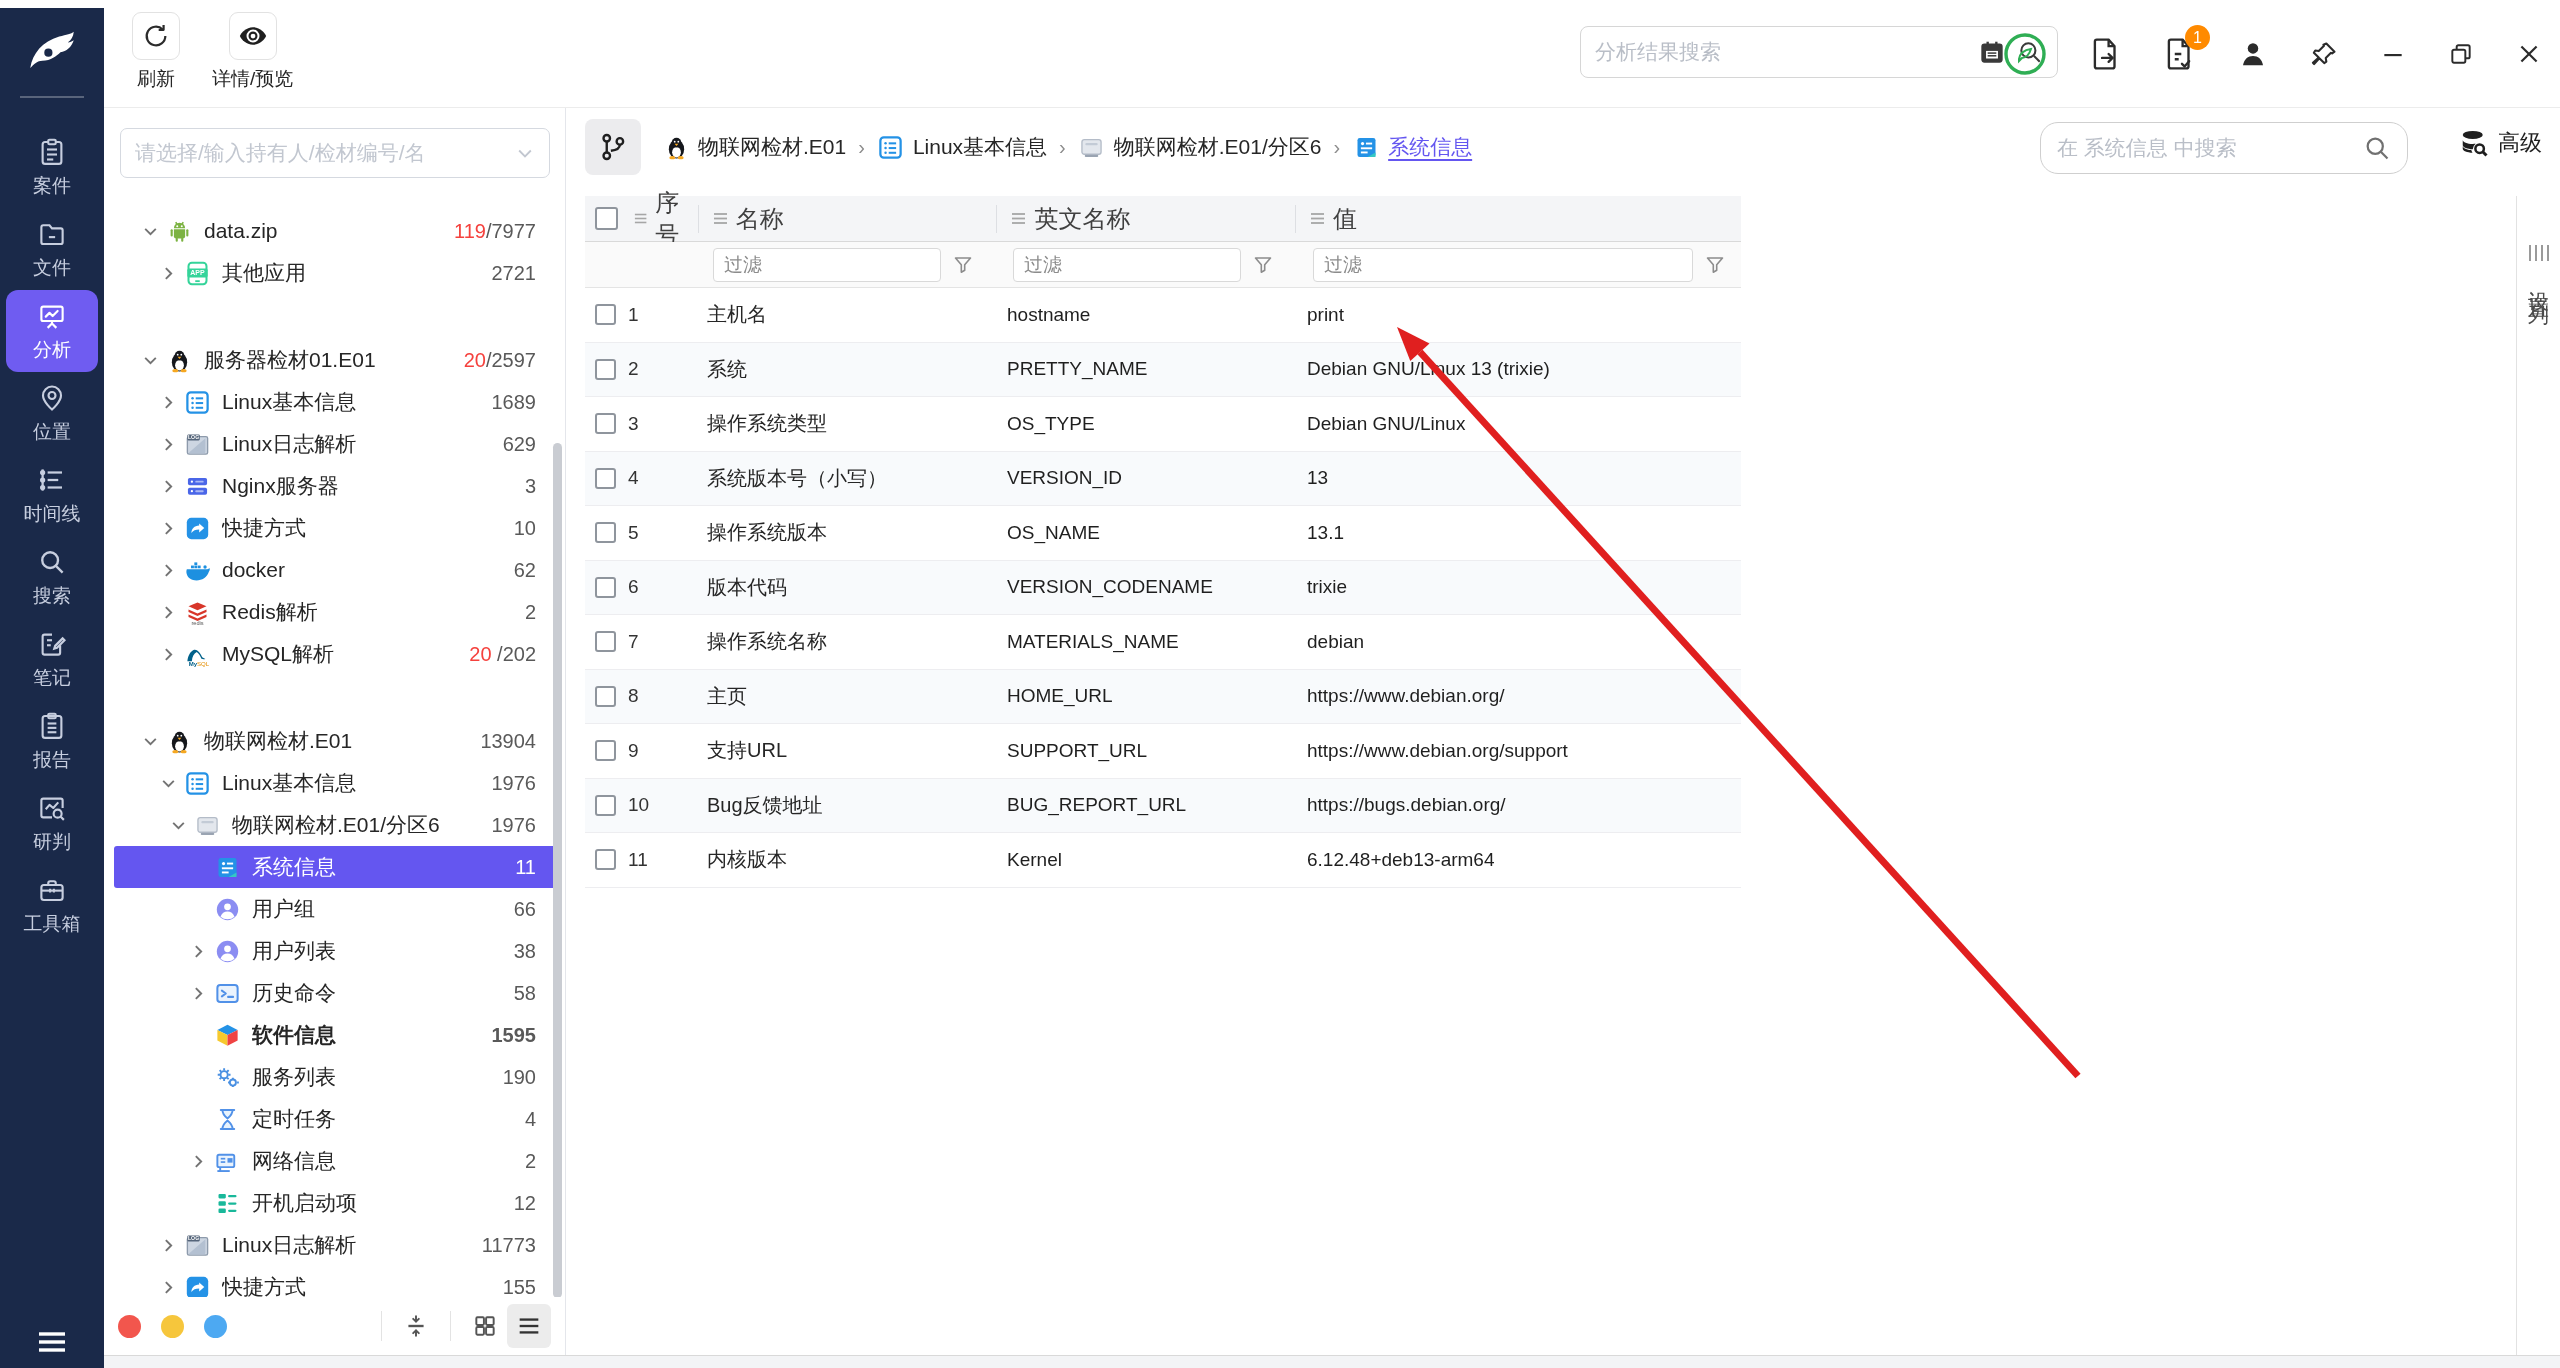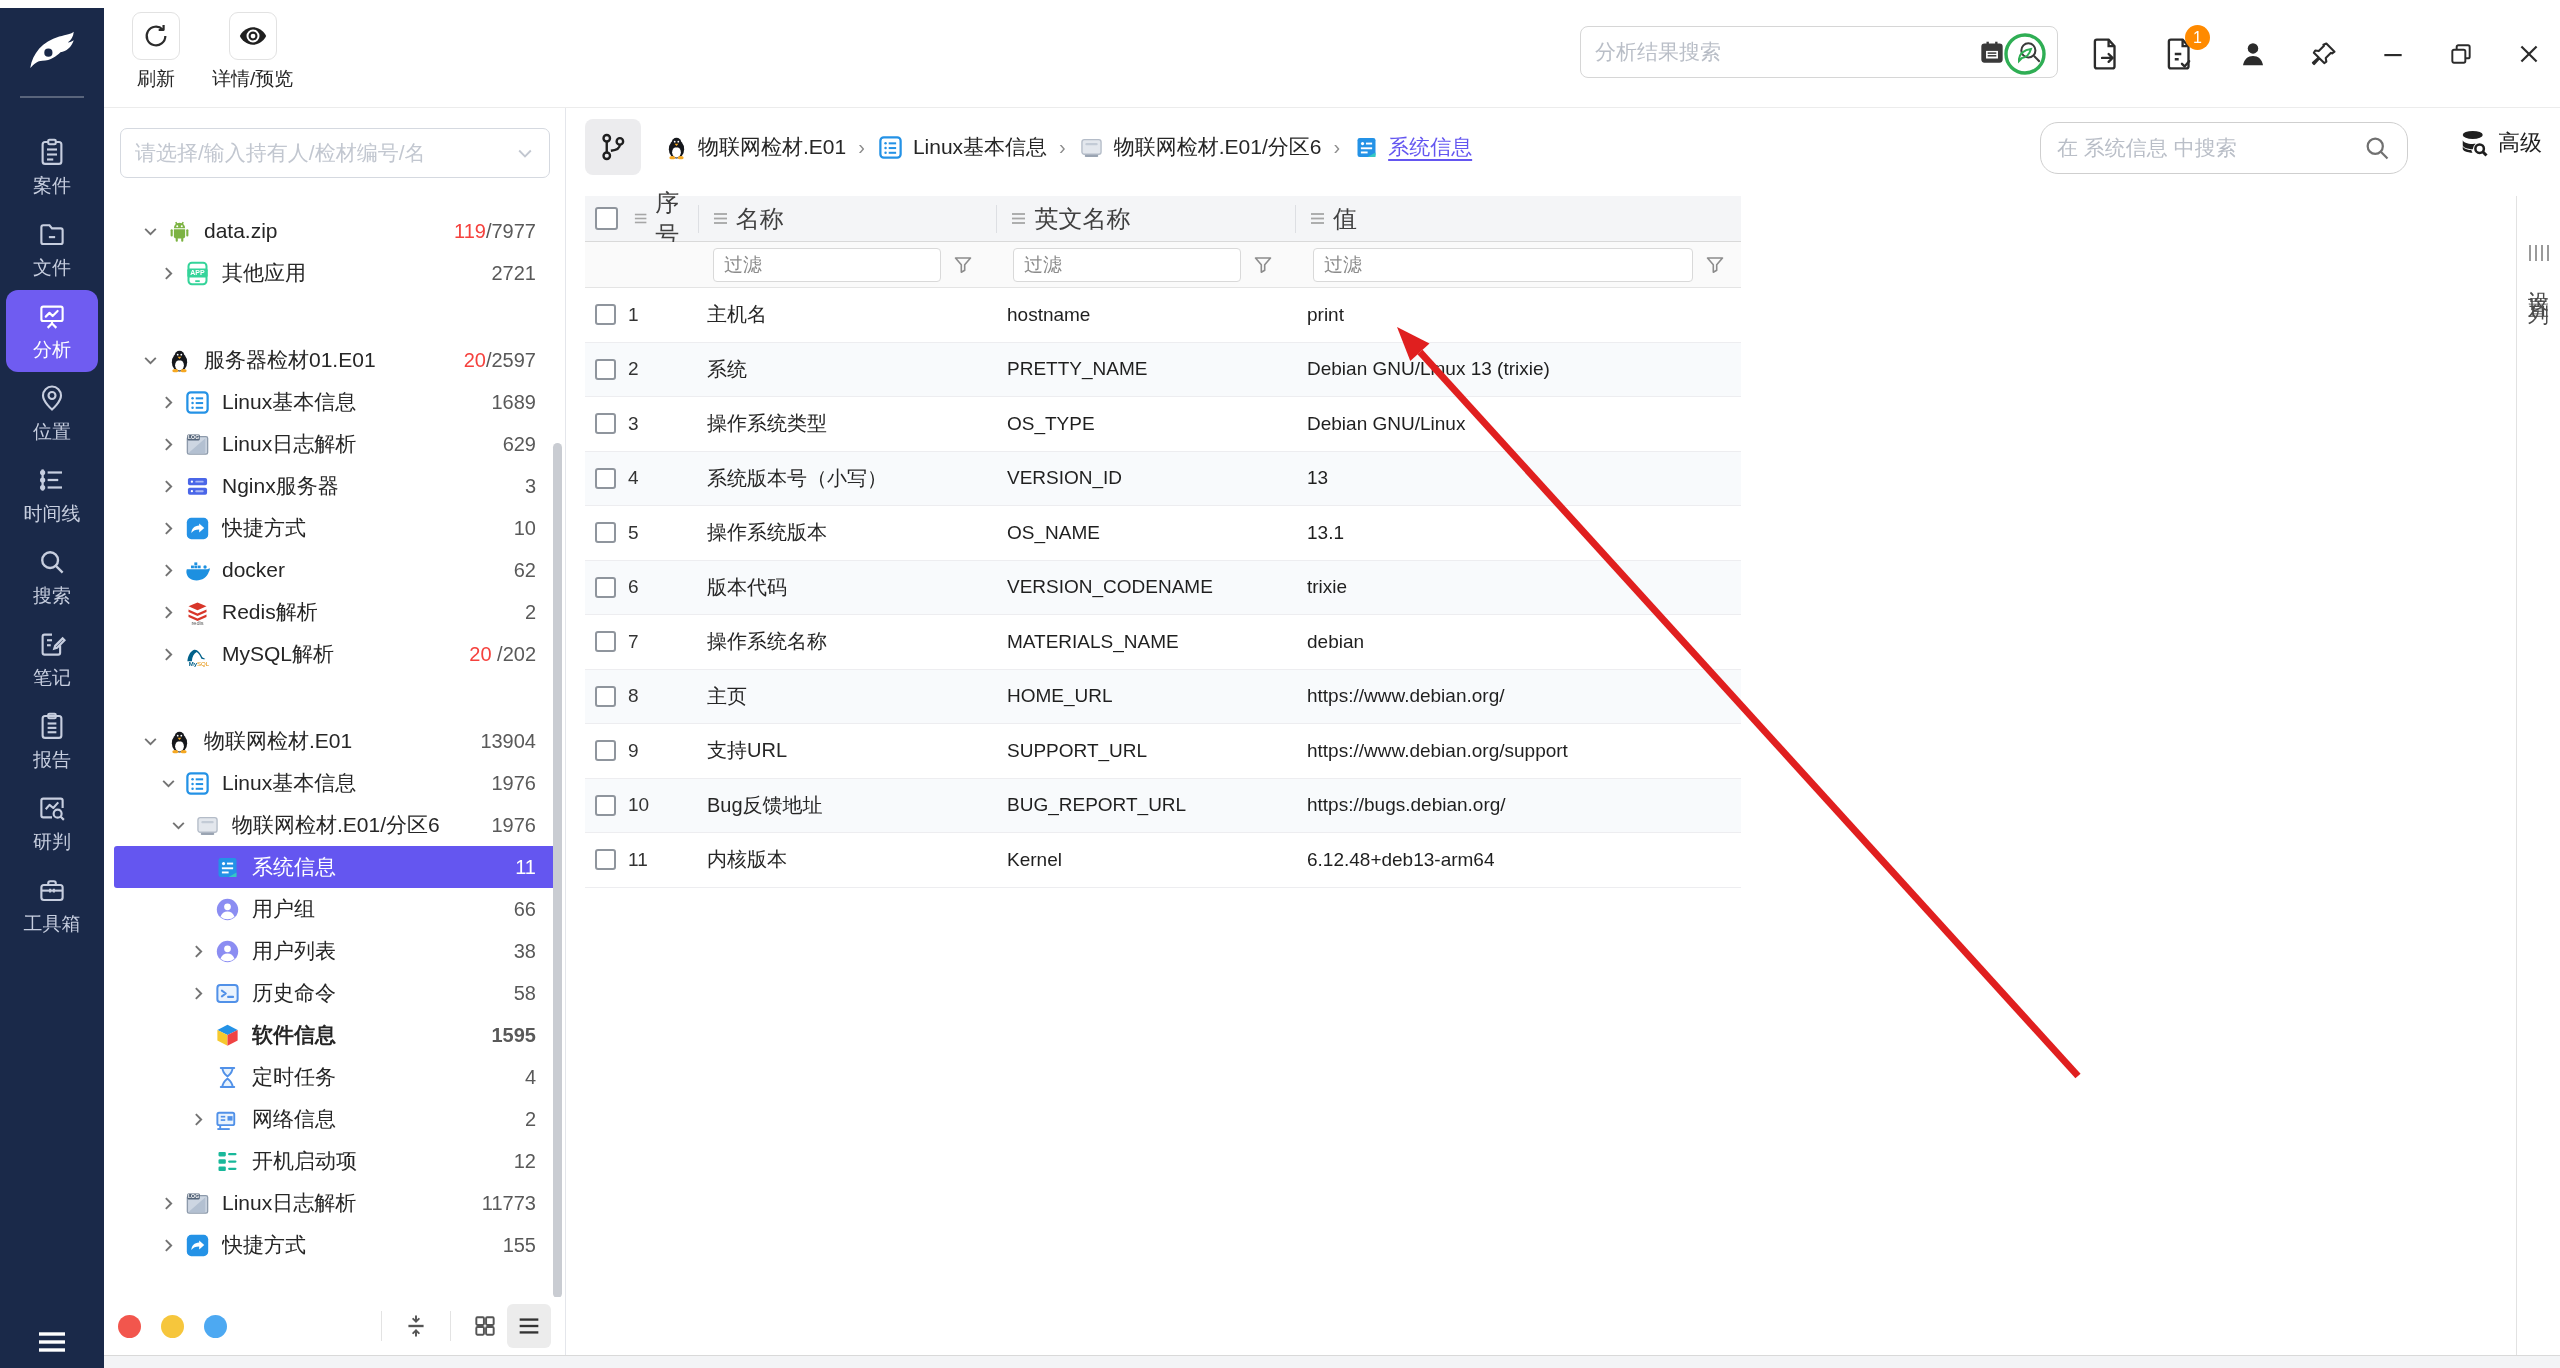--- a/index.html
+++ b/index.html
@@ -671,20 +671,33 @@
             <path d="M3 7v9.5l9 4.5v-9.5z" fill="#f6c92e"></path>
             <path d="M21 7v9.5l-9 4.5v-9.5z" fill="#ef4444"></path>
           </svg>
         </span>
         <span class="tlb">软件信息</span>
         <span class="tct"><span class="plain">1595</span></span>
       </div>
       <div class="tnode" style="padding-left: 80px;">
         <span class="chev"></span>
         <span class="tic">
+          <svg width="27" height="27" viewBox="0 0 24 24" fill="none" stroke="#4a90e2" stroke-width="1.7">
+            <circle cx="9" cy="9.5" r="3.2"></circle>
+            <path d="M9 3.8v2M9 13.2v2M3.3 9.5h2M12.7 9.5h2M5 5.5 6.4 6.9M13 5.5l-1.4 1.4M5 13.5l1.4-1.4M13 13.5l-1.4-1.4"></path>
+            <circle cx="16.8" cy="16.5" r="2.7"></circle>
+            <path d="M16.8 12.2v1.6M16.8 18.8v1.6M12.5 16.5h1.6M20.5 16.5h1.6"></path>
+          </svg>
+        </span>
+        <span class="tlb">服务列表</span>
+        <span class="tct"><span class="plain">190</span></span>
+      </div>
+      <div class="tnode" style="padding-left: 80px;">
+        <span class="chev"></span>
+        <span class="tic">
           <svg width="27" height="27" viewBox="0 0 24 24" fill="#e8f3fd" stroke="#5191e8" stroke-width="1.7">
             <path d="M6 3.5h12M6 20.5h12M7.5 3.5c0 4 2 5.5 4.5 7.5 2.5-2 4.5-3.5 4.5-7.5M7.5 20.5c0-4 2-5.5 4.5-7.5 2.5 2 4.5 3.5 4.5 7.5" stroke-linecap="round"></path>
           </svg>
         </span>
         <span class="tlb">定时任务</span>
         <span class="tct"><span class="plain">4</span></span>
       </div>
       <div class="tnode" style="padding-left: 80px;">
         <span class="chev">
           <svg width="17" height="17" viewBox="0 0 16 16" fill="none" stroke="#737373" stroke-width="1.8">

